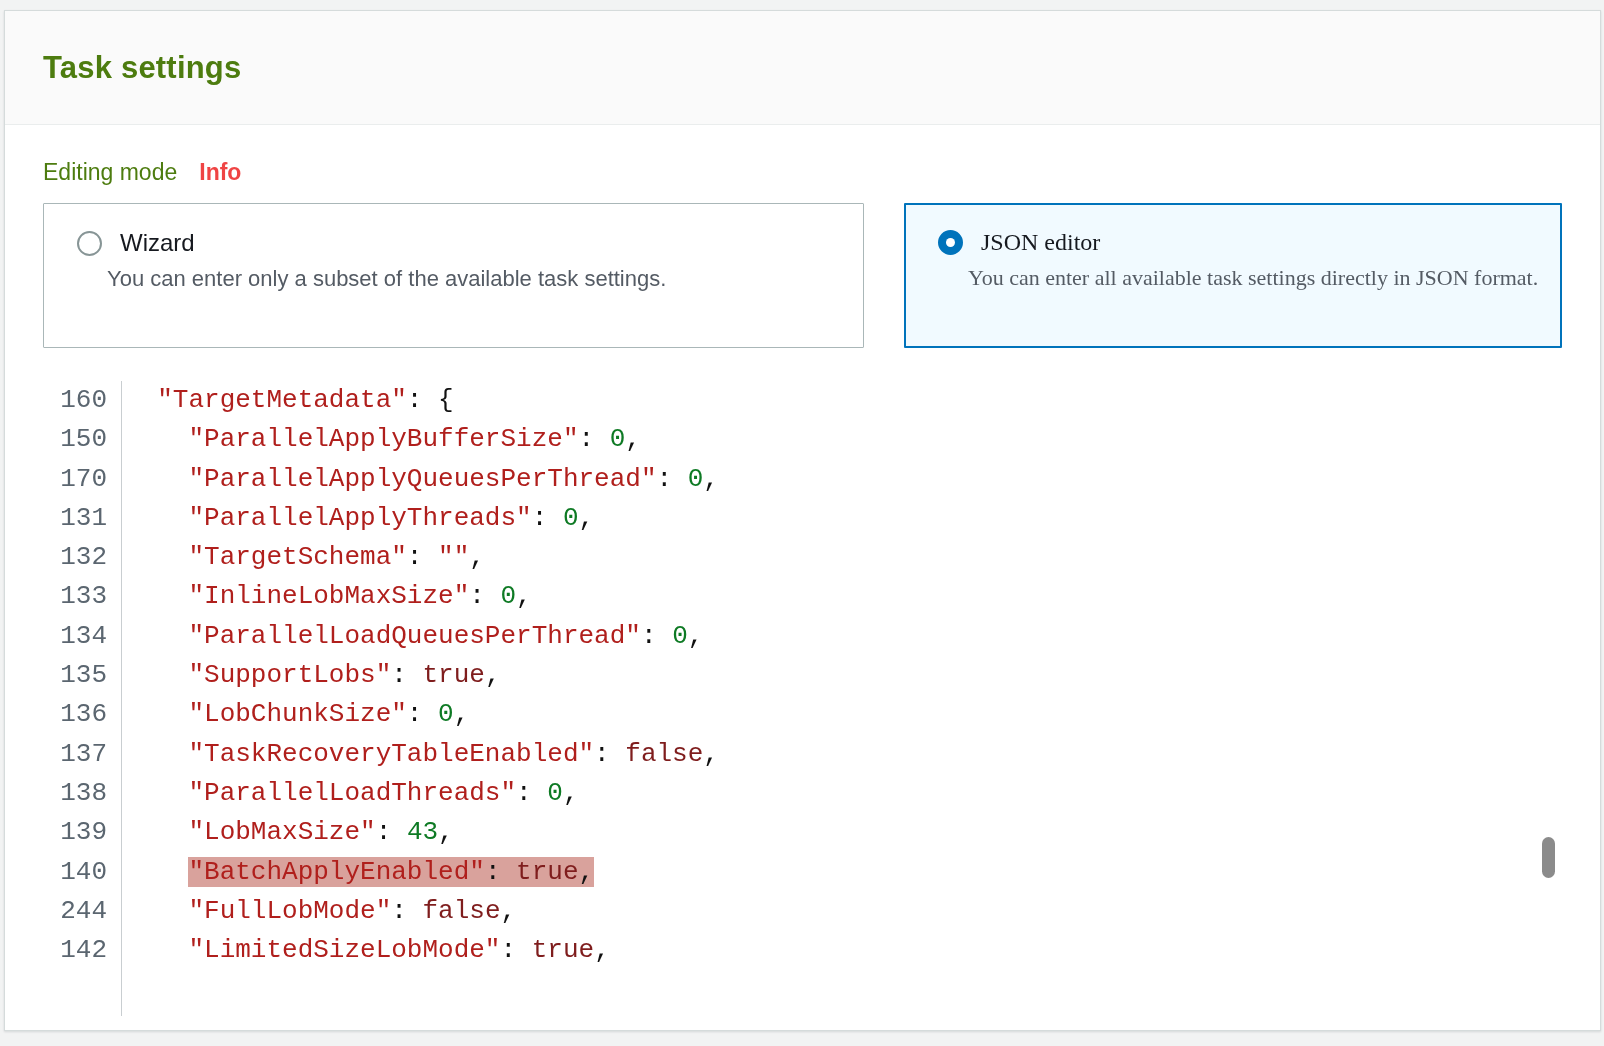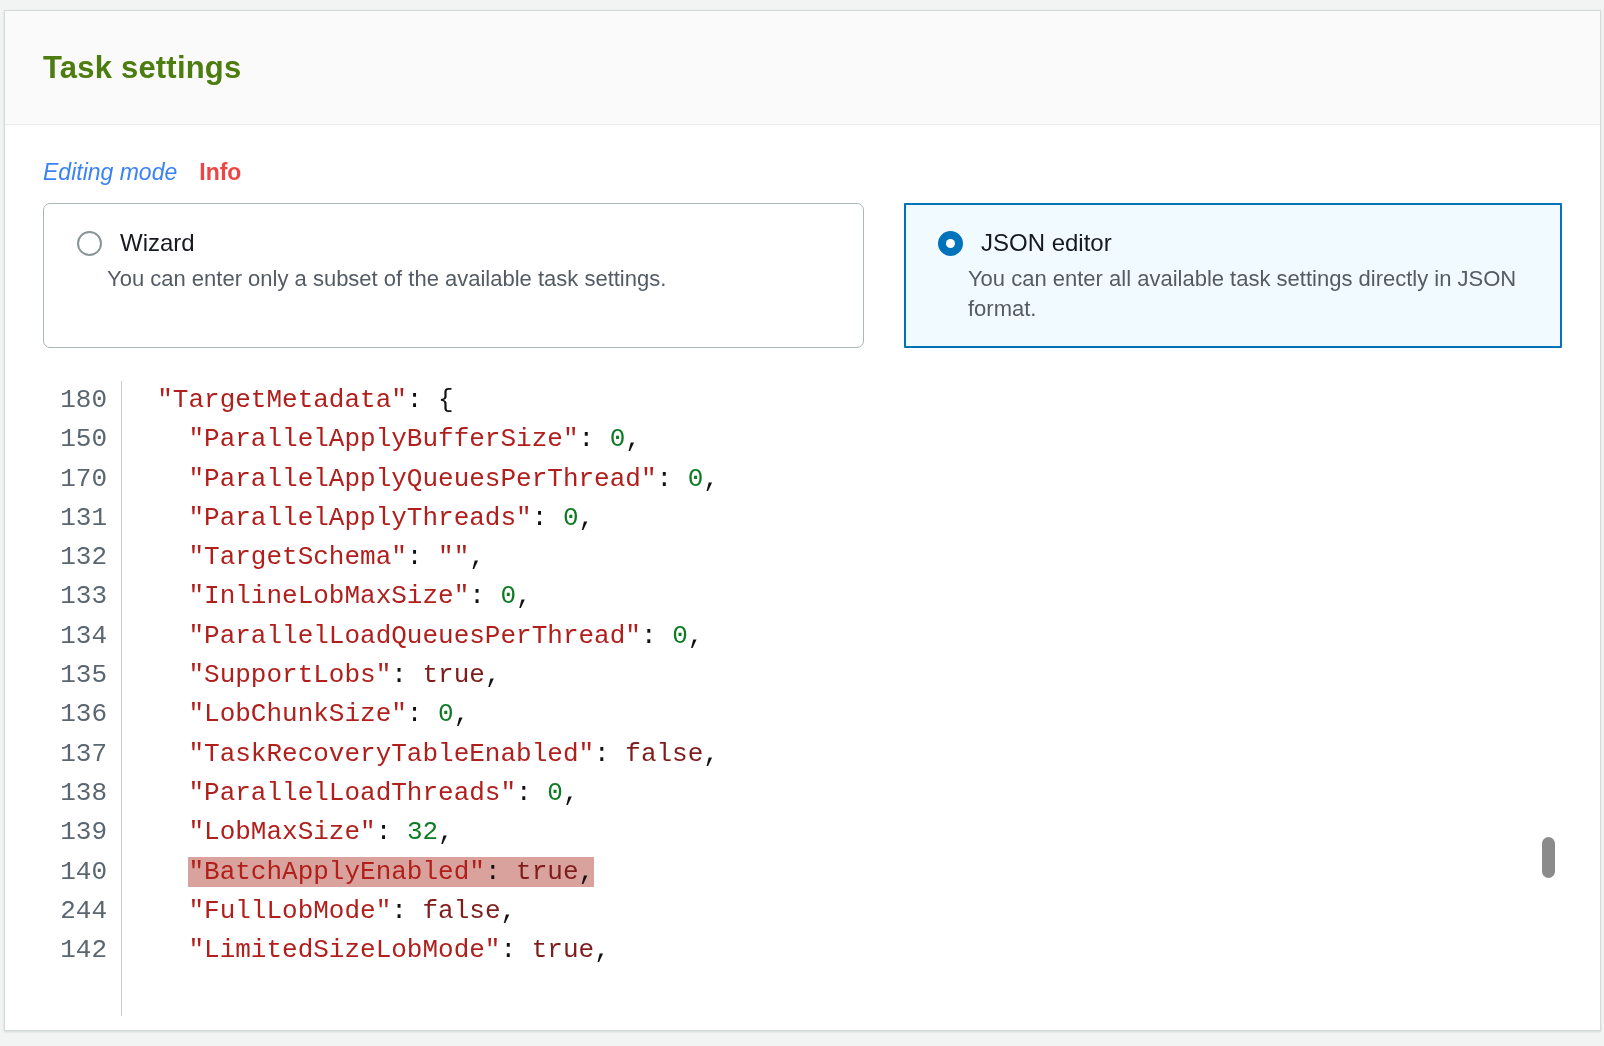--- a/index.html
+++ b/index.html
@@ -17,31 +17,31 @@
     box-shadow:0 1px 2px rgba(0,28,36,.12);
   }
   .panel-header{
     height:114px;box-sizing:border-box;
     background:#fafafa;border-bottom:1px solid #eaeded;
     display:flex;align-items:center;padding:0 38px;
   }
   .panel-title{margin:0;font-size:31px;font-weight:700;color:#4d7c0f;letter-spacing:.2px;}
   .panel-body{padding:33px 38px 0;}
   .label-row{display:flex;align-items:baseline;gap:22px;font-size:23px;line-height:28px;}
-  .field-label{color:#3b82f6;font-style:italic;}
+  .field-label{color:#4d7c0f;}
   .info-link{color:#ef4444;font-weight:700;text-decoration:none;cursor:pointer;}
   .cards{display:flex;gap:40px;margin-top:17px;}
   .card{
     box-sizing:border-box;height:145px;border-radius:1px;
     border:1px solid #aab7b8;background:#ffffff;
     padding:25px 20px 0 33px;cursor:pointer;
   }
-  .card-wizard{width:881px;border-radius:7px;}
+  .card-wizard{width:881px;}
   .card-json{width:706px;}
-  .card.selected{border:2px solid #0073bb;background:#f1faff;padding:24px 10px 0 32px;}
+  .card.selected{border:2px solid #0073bb;background:#f1faff;padding:24px 10px 0 32px;font-family:Liberation Serif, serif;}
   .card-title-row{display:flex;align-items:center;gap:18px;}
   .radio{width:25px;height:25px;border-radius:50%;box-sizing:border-box;flex:0 0 25px;position:relative;}
   .radio.off{border:2px solid #879596;background:#ffffff;}
   .radio.on{background:#0073bb;border:2px solid #0073bb;}
   .radio.on::after{
     content:"";position:absolute;left:50%;top:50%;width:9px;height:9px;margin:-4.5px 0 0 -4.5px;
     border-radius:50%;background:#ffffff;
   }
   .card-title{font-size:24px;font-weight:500;color:#16191f;}
   .card-desc{margin:7px 0 0 30px;font-size:22px;line-height:30px;color:#545b64;}
@@ -101,21 +101,21 @@
           <span class="card-title">JSON editor</span>
         </div>
         <div class="card-desc">You can enter all available task settings directly in JSON format.</div>
       </div>
 
     </div>
 
     <div class="editor">
       <div>
           <div class="code-line">
-            <span class="ln">180</span>
+            <span class="ln">160</span>
             <span class="code"><span class="tok-ws">  </span><span class="tok-str">"TargetMetadata"</span><span class="tok-punct">: {</span></span>
           </div>
           <div class="code-line">
             <span class="ln">150</span>
             <span class="code"><span class="tok-ws">    </span><span class="tok-str">"ParallelApplyBufferSize"</span><span class="tok-punct">: </span><span class="tok-num">0</span><span class="tok-punct">,</span></span>
           </div>
           <div class="code-line">
             <span class="ln">170</span>
             <span class="code"><span class="tok-ws">    </span><span class="tok-str">"ParallelApplyQueuesPerThread"</span><span class="tok-punct">: </span><span class="tok-num">0</span><span class="tok-punct">,</span></span>
           </div>
@@ -146,21 +146,21 @@
           <div class="code-line">
             <span class="ln">137</span>
             <span class="code"><span class="tok-ws">    </span><span class="tok-str">"TaskRecoveryTableEnabled"</span><span class="tok-punct">: </span><span class="tok-bool">false</span><span class="tok-punct">,</span></span>
           </div>
           <div class="code-line">
             <span class="ln">138</span>
             <span class="code"><span class="tok-ws">    </span><span class="tok-str">"ParallelLoadThreads"</span><span class="tok-punct">: </span><span class="tok-num">0</span><span class="tok-punct">,</span></span>
           </div>
           <div class="code-line">
             <span class="ln">139</span>
-            <span class="code"><span class="tok-ws">    </span><span class="tok-str">"LobMaxSize"</span><span class="tok-punct">: </span><span class="tok-num">32</span><span class="tok-punct">,</span></span>
+            <span class="code"><span class="tok-ws">    </span><span class="tok-str">"LobMaxSize"</span><span class="tok-punct">: </span><span class="tok-num">43</span><span class="tok-punct">,</span></span>
           </div>
           <div class="code-line">
             <span class="ln">140</span>
             <span class="code"><span class="tok-ws">    </span><span class="hl"><span class="tok-str">"BatchApplyEnabled"</span><span class="tok-punct">: </span><span class="tok-bool">true</span><span class="tok-punct">,</span></span></span>
           </div>
           <div class="code-line">
             <span class="ln">244</span>
             <span class="code"><span class="tok-ws">    </span><span class="tok-str">"FullLobMode"</span><span class="tok-punct">: </span><span class="tok-bool">false</span><span class="tok-punct">,</span></span>
           </div>
           <div class="code-line">

